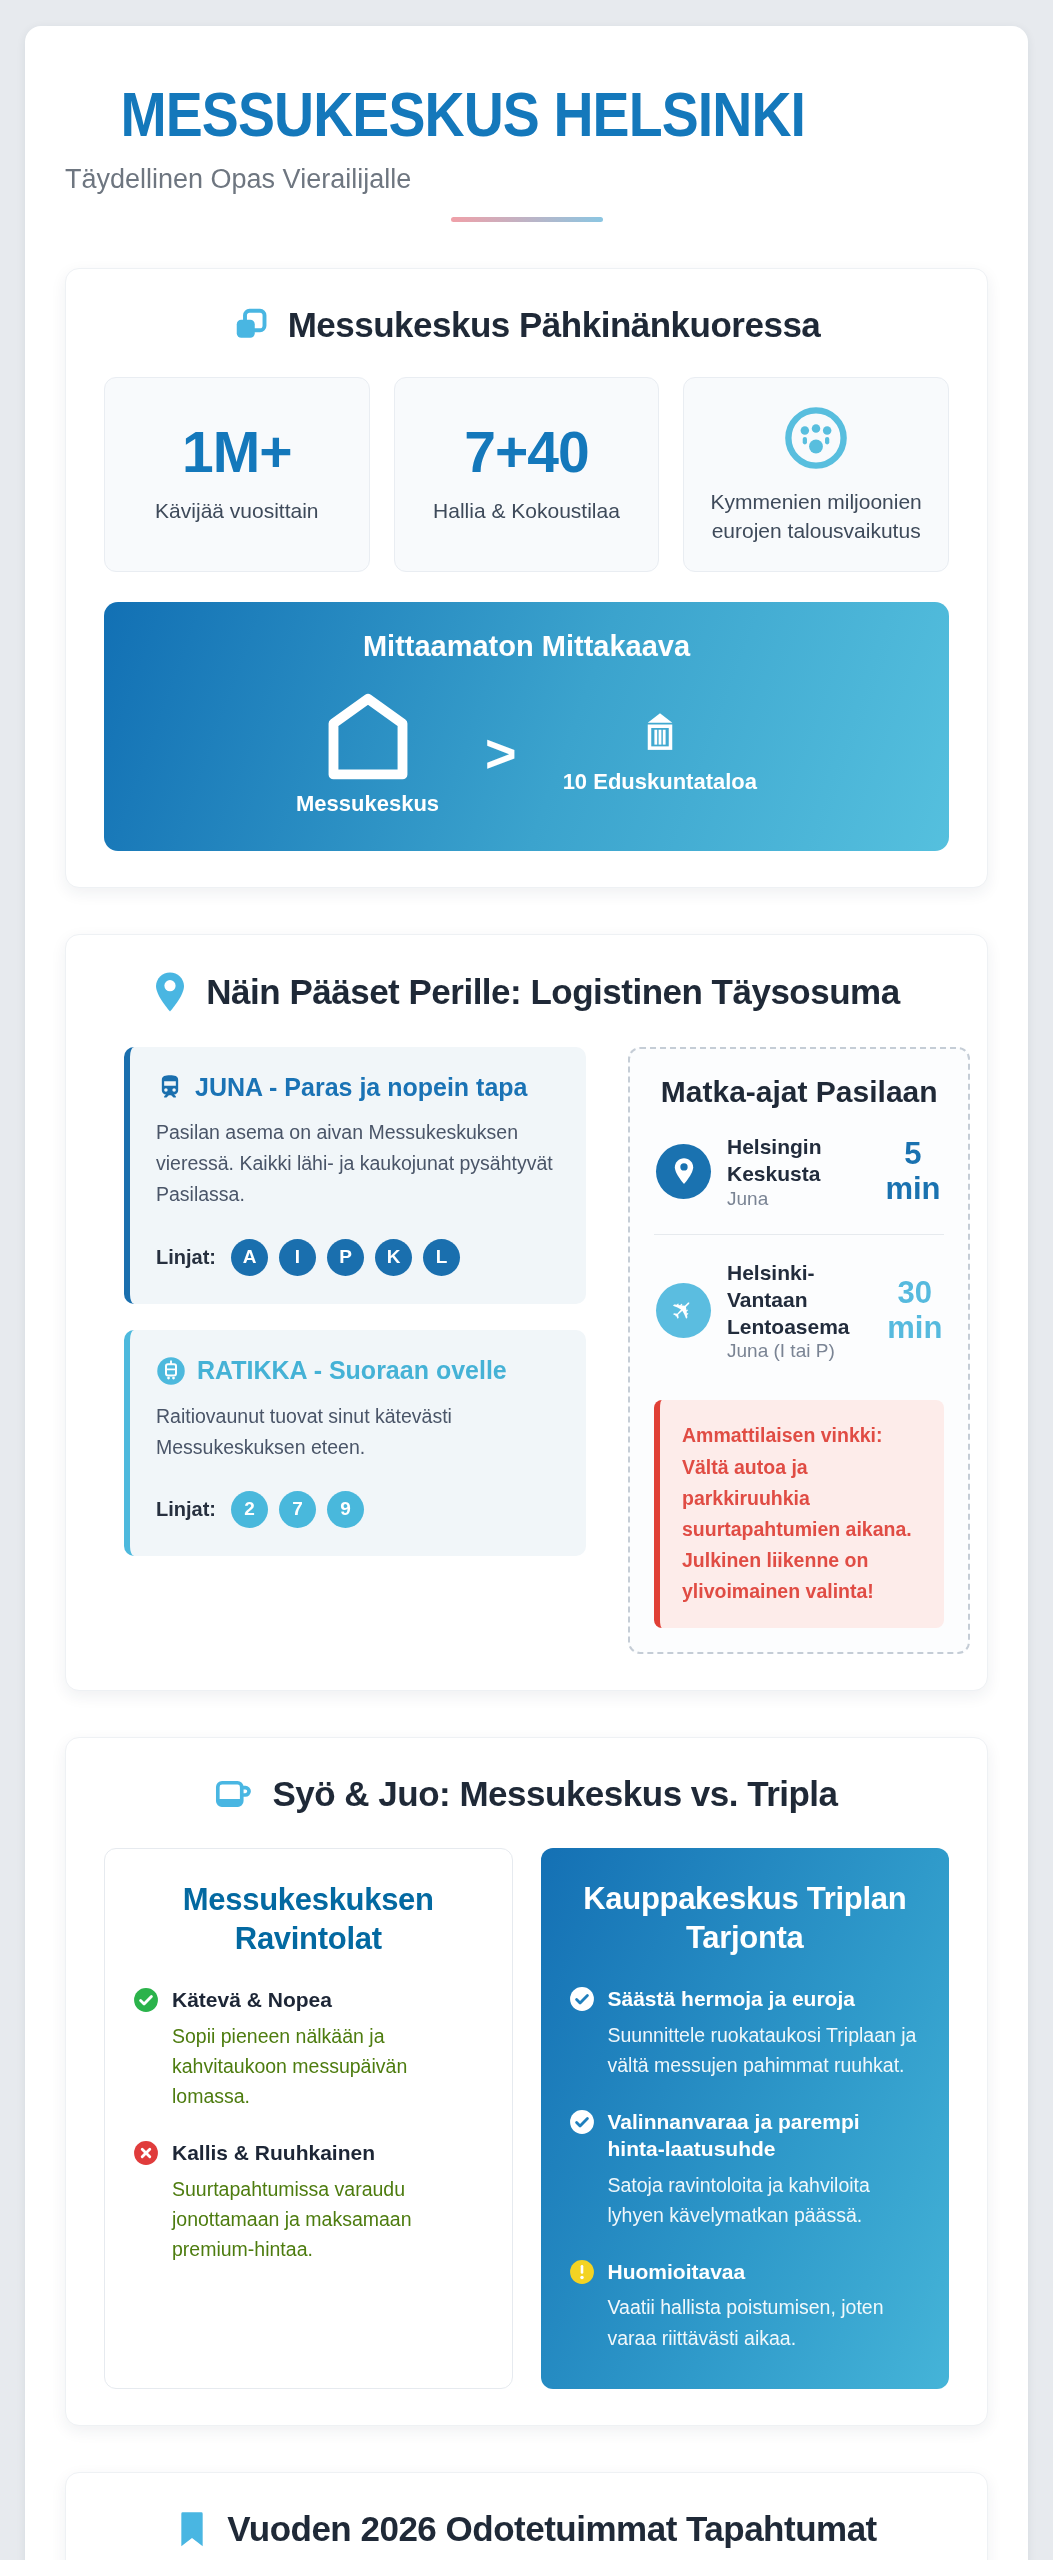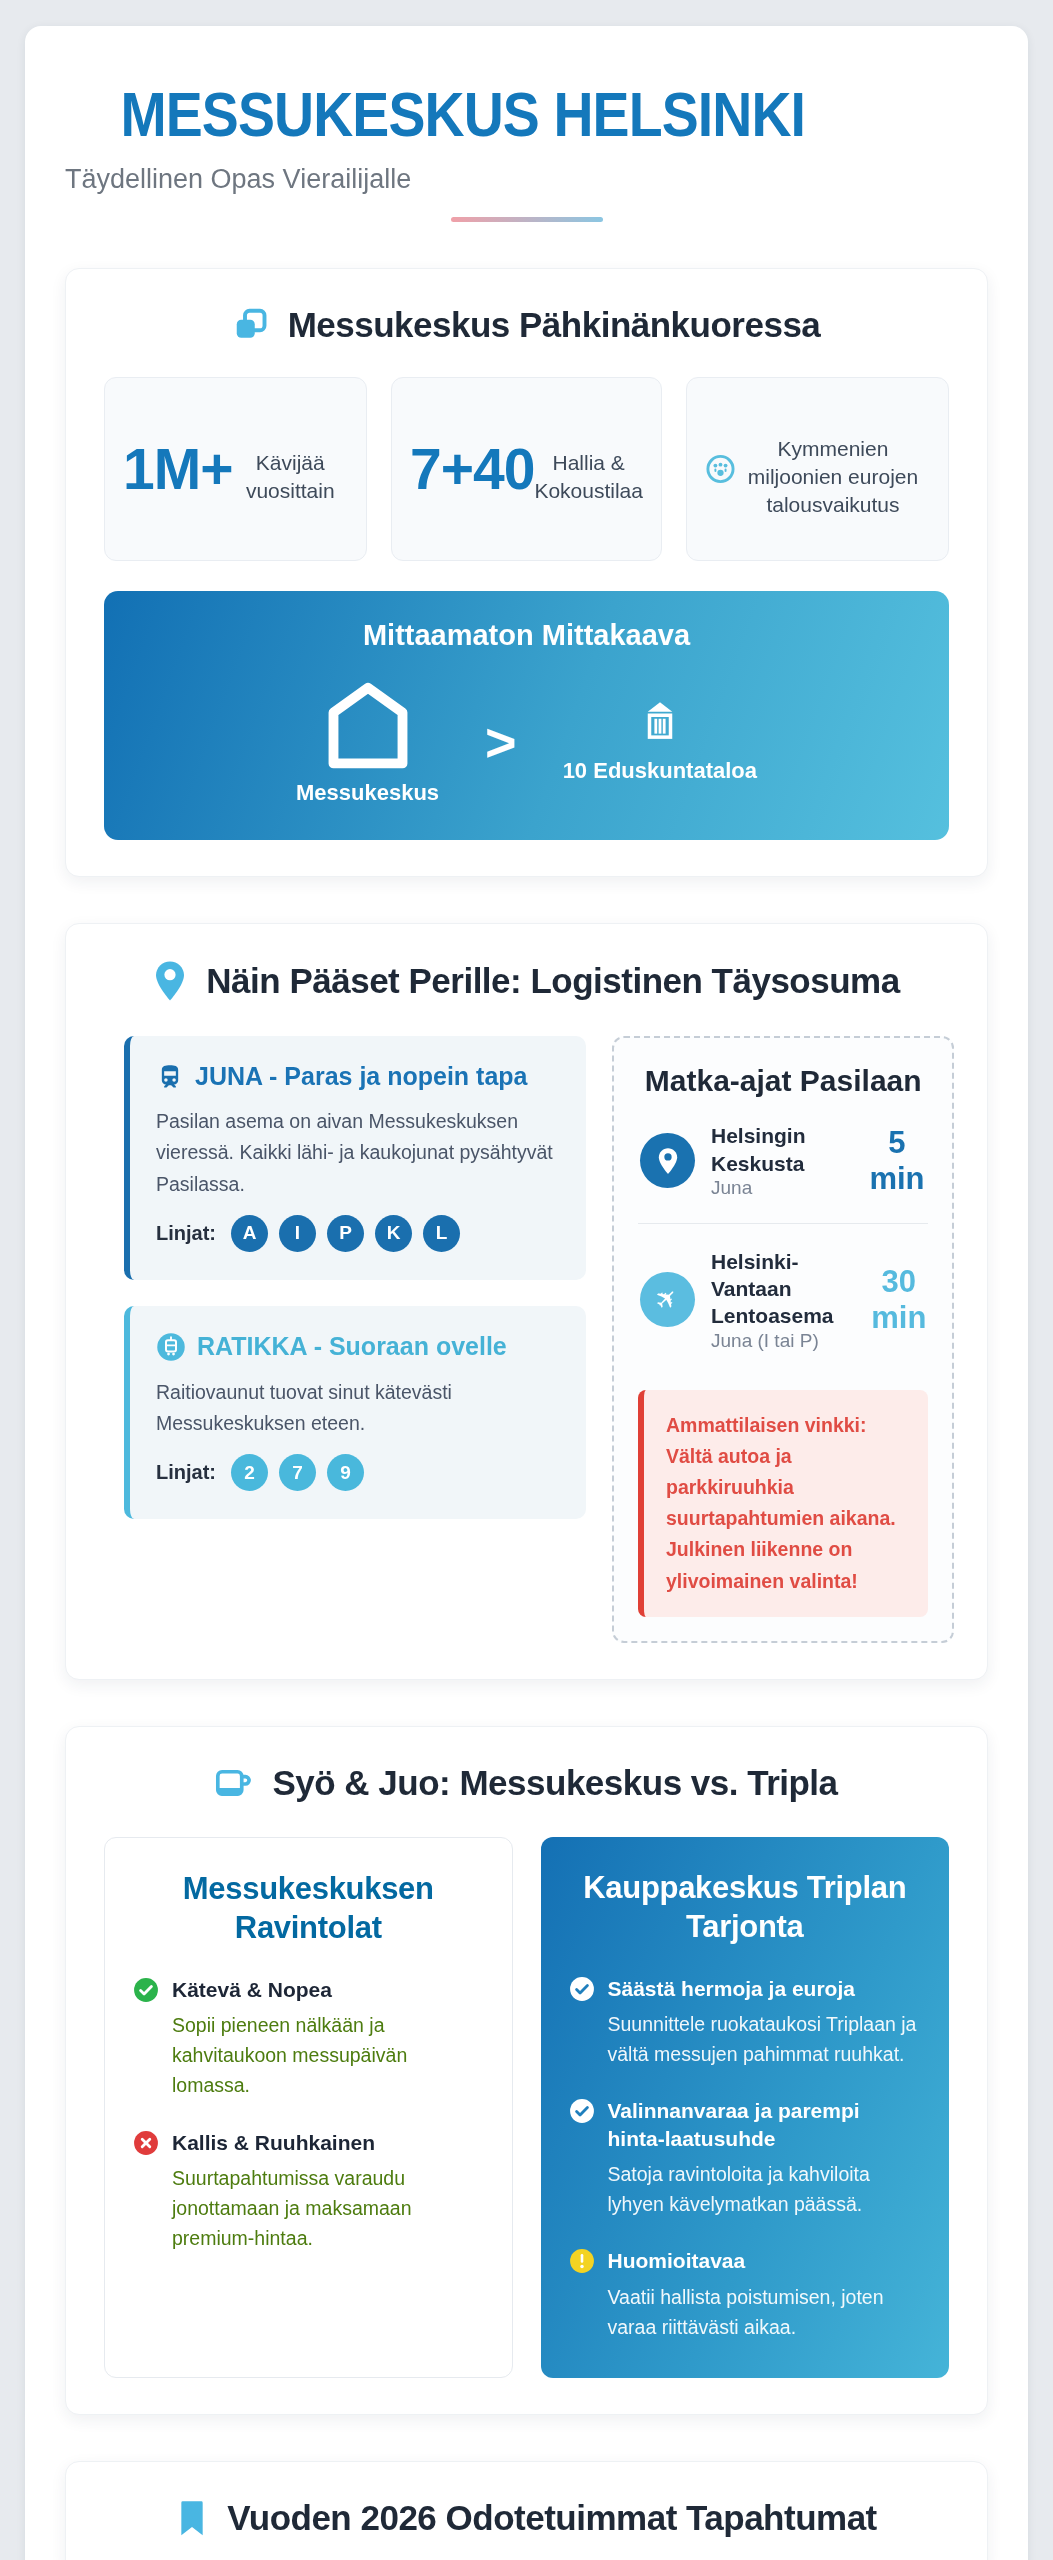--- a/index.html
+++ b/index.html
@@ -38,47 +38,47 @@
     font-size:35px; font-weight:bold; color:#1f2937; letter-spacing:-.5px;
     text-align:center; line-height:1.15;
   }
   .section-title svg { flex:none; }
 
   
   .stats-row { display:grid; grid-template-columns:1fr 1fr 1fr; gap:24px; margin-top:32px; }
   .stat-box {
     background:#f8fafc; border:1px solid #e9edf2; border-radius:12px;
     padding:26px 18px; text-align:center; min-height:184px;
-    display:flex; flex-direction:row; justify-content:center; align-items:center;
+    display:flex; flex-direction:column; justify-content:center; align-items:center;
   }
   .stat-value { font-size:57px; font-weight:bold; color:#1478bb; letter-spacing:-1px; line-height:1; }
   .stat-label { font-size:21px; color:#3e4a5a; margin-top:16px; line-height:1.35; }
 
   .scale-banner {
     margin-top:30px; border-radius:14px; padding:28px 30px 34px 30px;
     background:linear-gradient(110deg,#1270b4 0%, #3ba3cd 55%, #55c0de 100%);
     color:#fff; text-align:center;
   }
   .scale-title { font-size:29px; font-weight:bold; }
   .scale-row { display:flex; justify-content:center; align-items:center; gap:46px; margin-top:26px; }
   .scale-item { display:flex; flex-direction:column; align-items:center; gap:10px; }
   .scale-label { font-size:22px; font-weight:bold; }
   .scale-gt { font-size:54px; font-weight:bold; line-height:1; }
 
   
-  .transport-grid { display:grid; grid-template-columns:56% 41.5%; gap:26px; margin-top:34px;padding-left:20px; }
+  .transport-grid { display:grid; grid-template-columns:56% 41.5%; gap:42px; margin-top:34px;padding-left:20px; }
   .mode-box {
     background:#f1f6f9; border-left:6px solid #1a6fae; border-radius:10px;
     padding:26px 26px 28px 26px;
   }
   .mode-box.tram-box { border-left-color:#4db9dd; margin-top:26px; }
   .mode-heading { display:flex; align-items:center; gap:11px; font-size:25px; font-weight:bold; color:#1a73b5; }
   .tram-box .mode-heading { color:#45b2d6; }
   .mode-desc { font-size:19.5px; color:#4a5568; line-height:1.6; margin-top:15px; }
-  .lines-row { display:flex; align-items:center; gap:11px; margin-top:15px; }
+  .lines-row { display:flex; align-items:center; gap:11px; margin-top:28px; }
   .lines-label { font-size:20px; font-weight:bold; color:#27303f; margin-right:4px; }
   .line-badge {
     width:37px; height:37px; border-radius:50%; background:#1a6fae; color:#fff;
     display:inline-flex; align-items:center; justify-content:center;
     font-size:19px; font-weight:bold;
   }
   .line-badge.light { background:#49b8dc; }
 
   .travel-box {
     border:2px dashed #c5cdd6; border-radius:12px; background:#fcfdfe;

